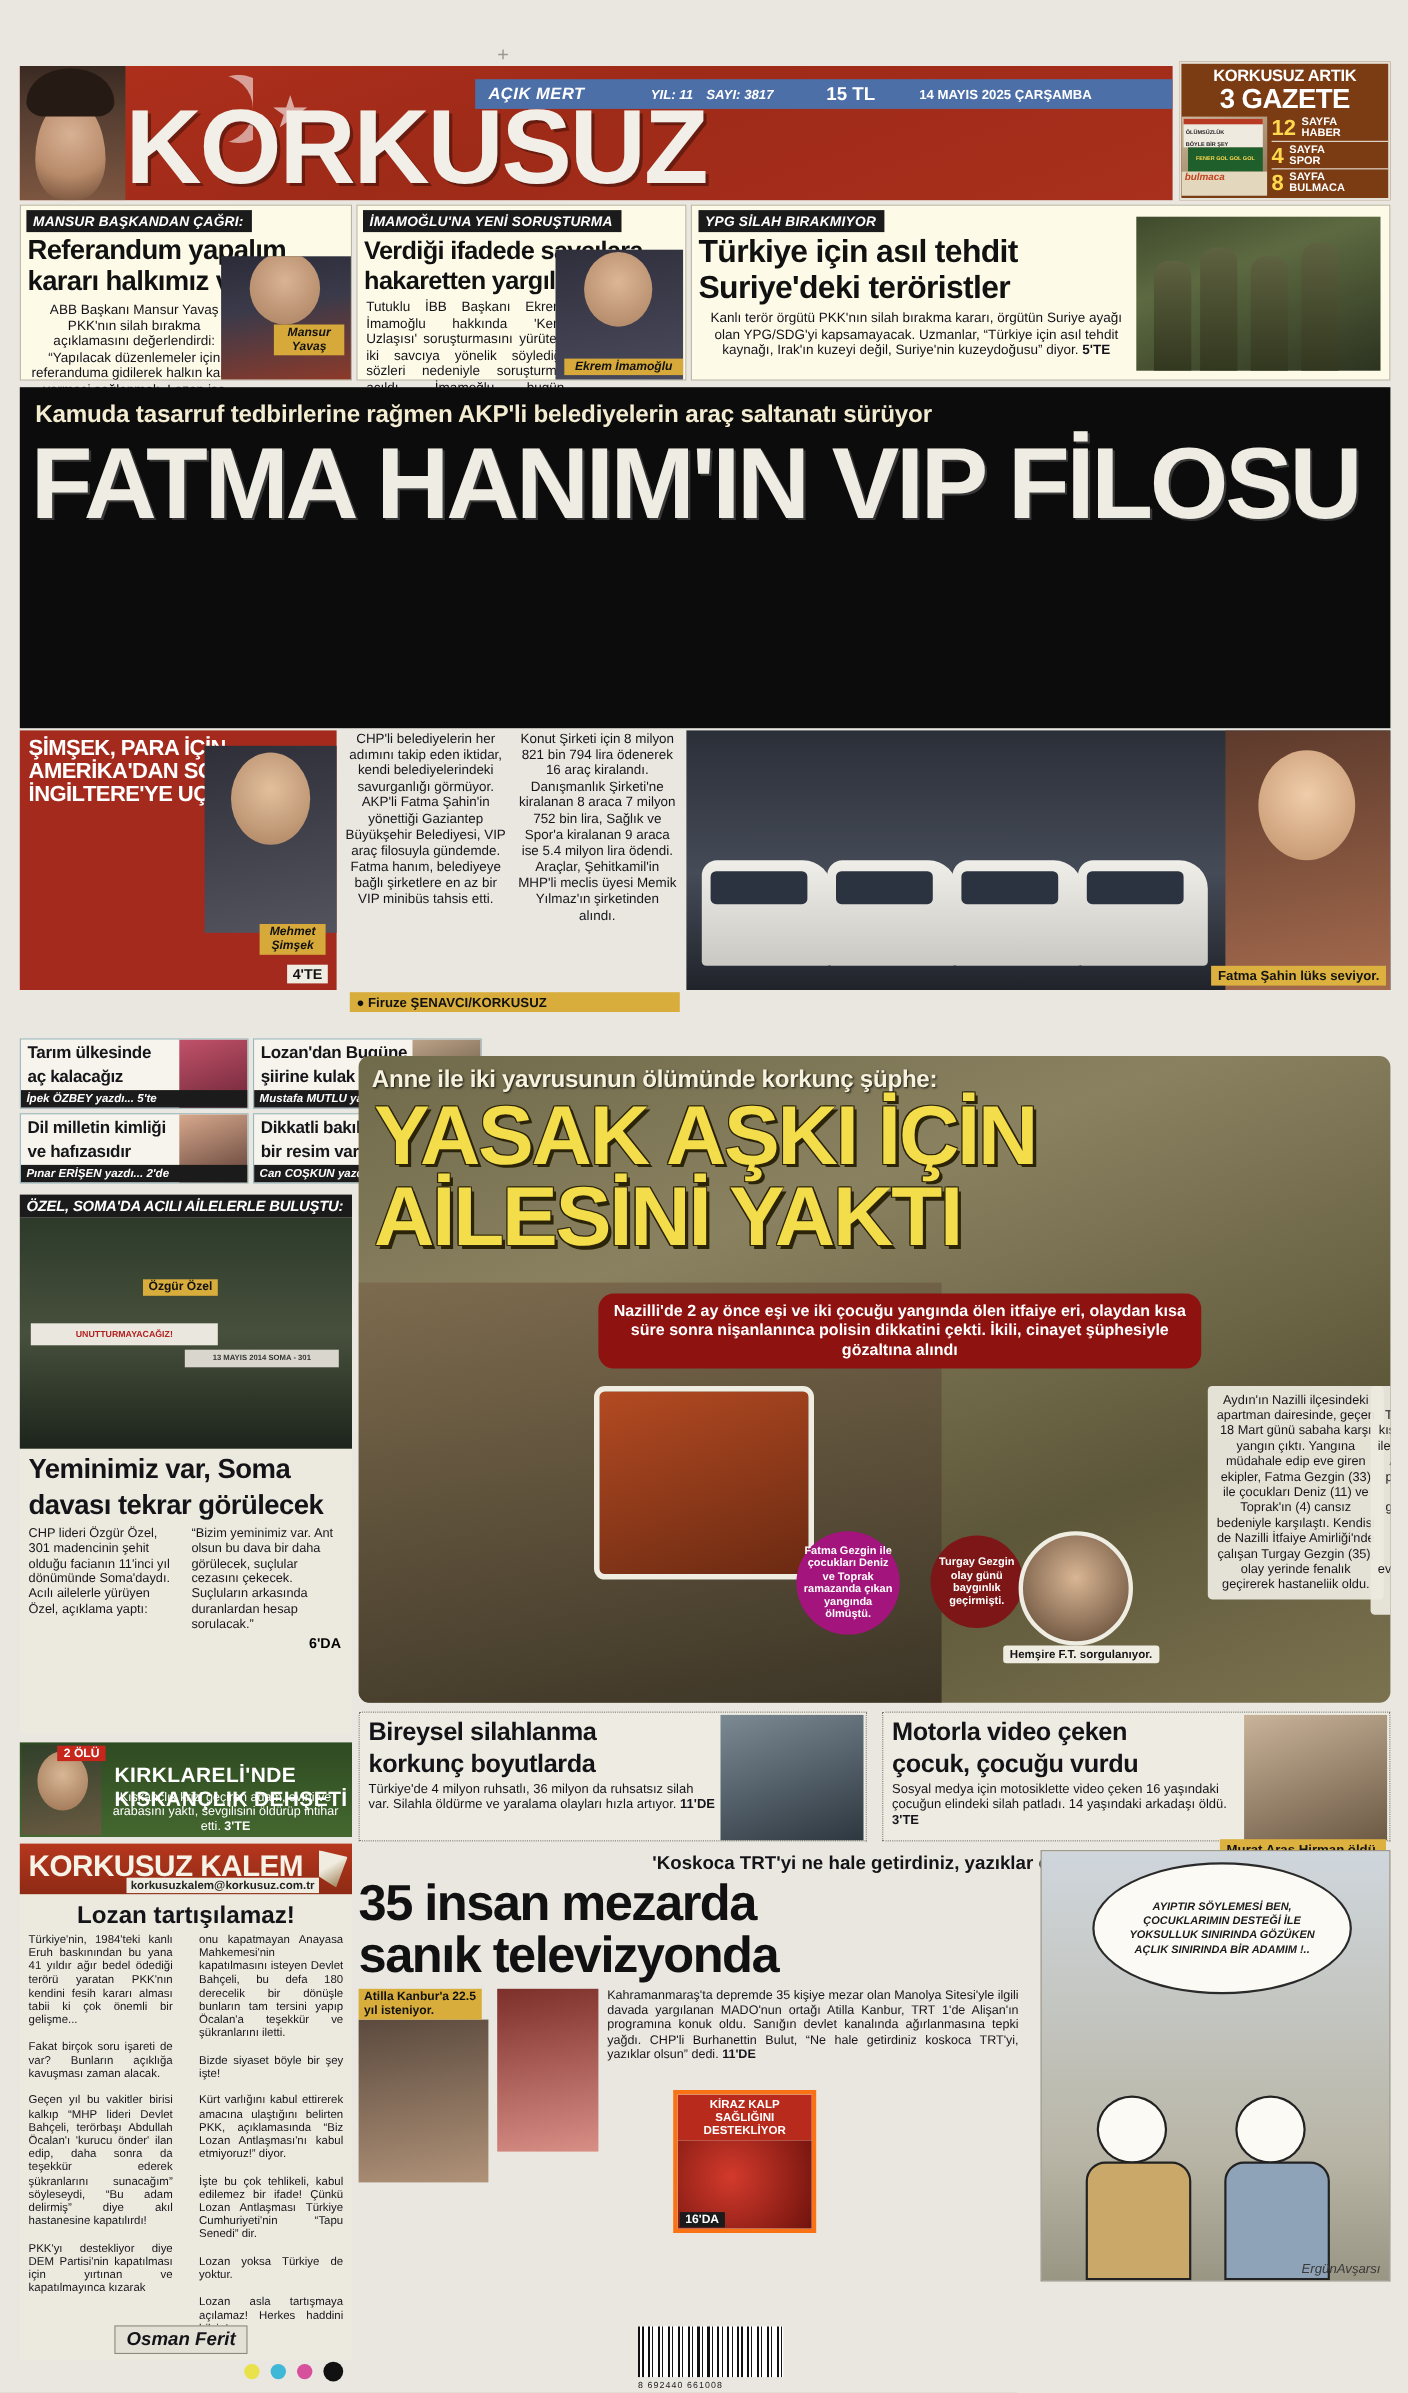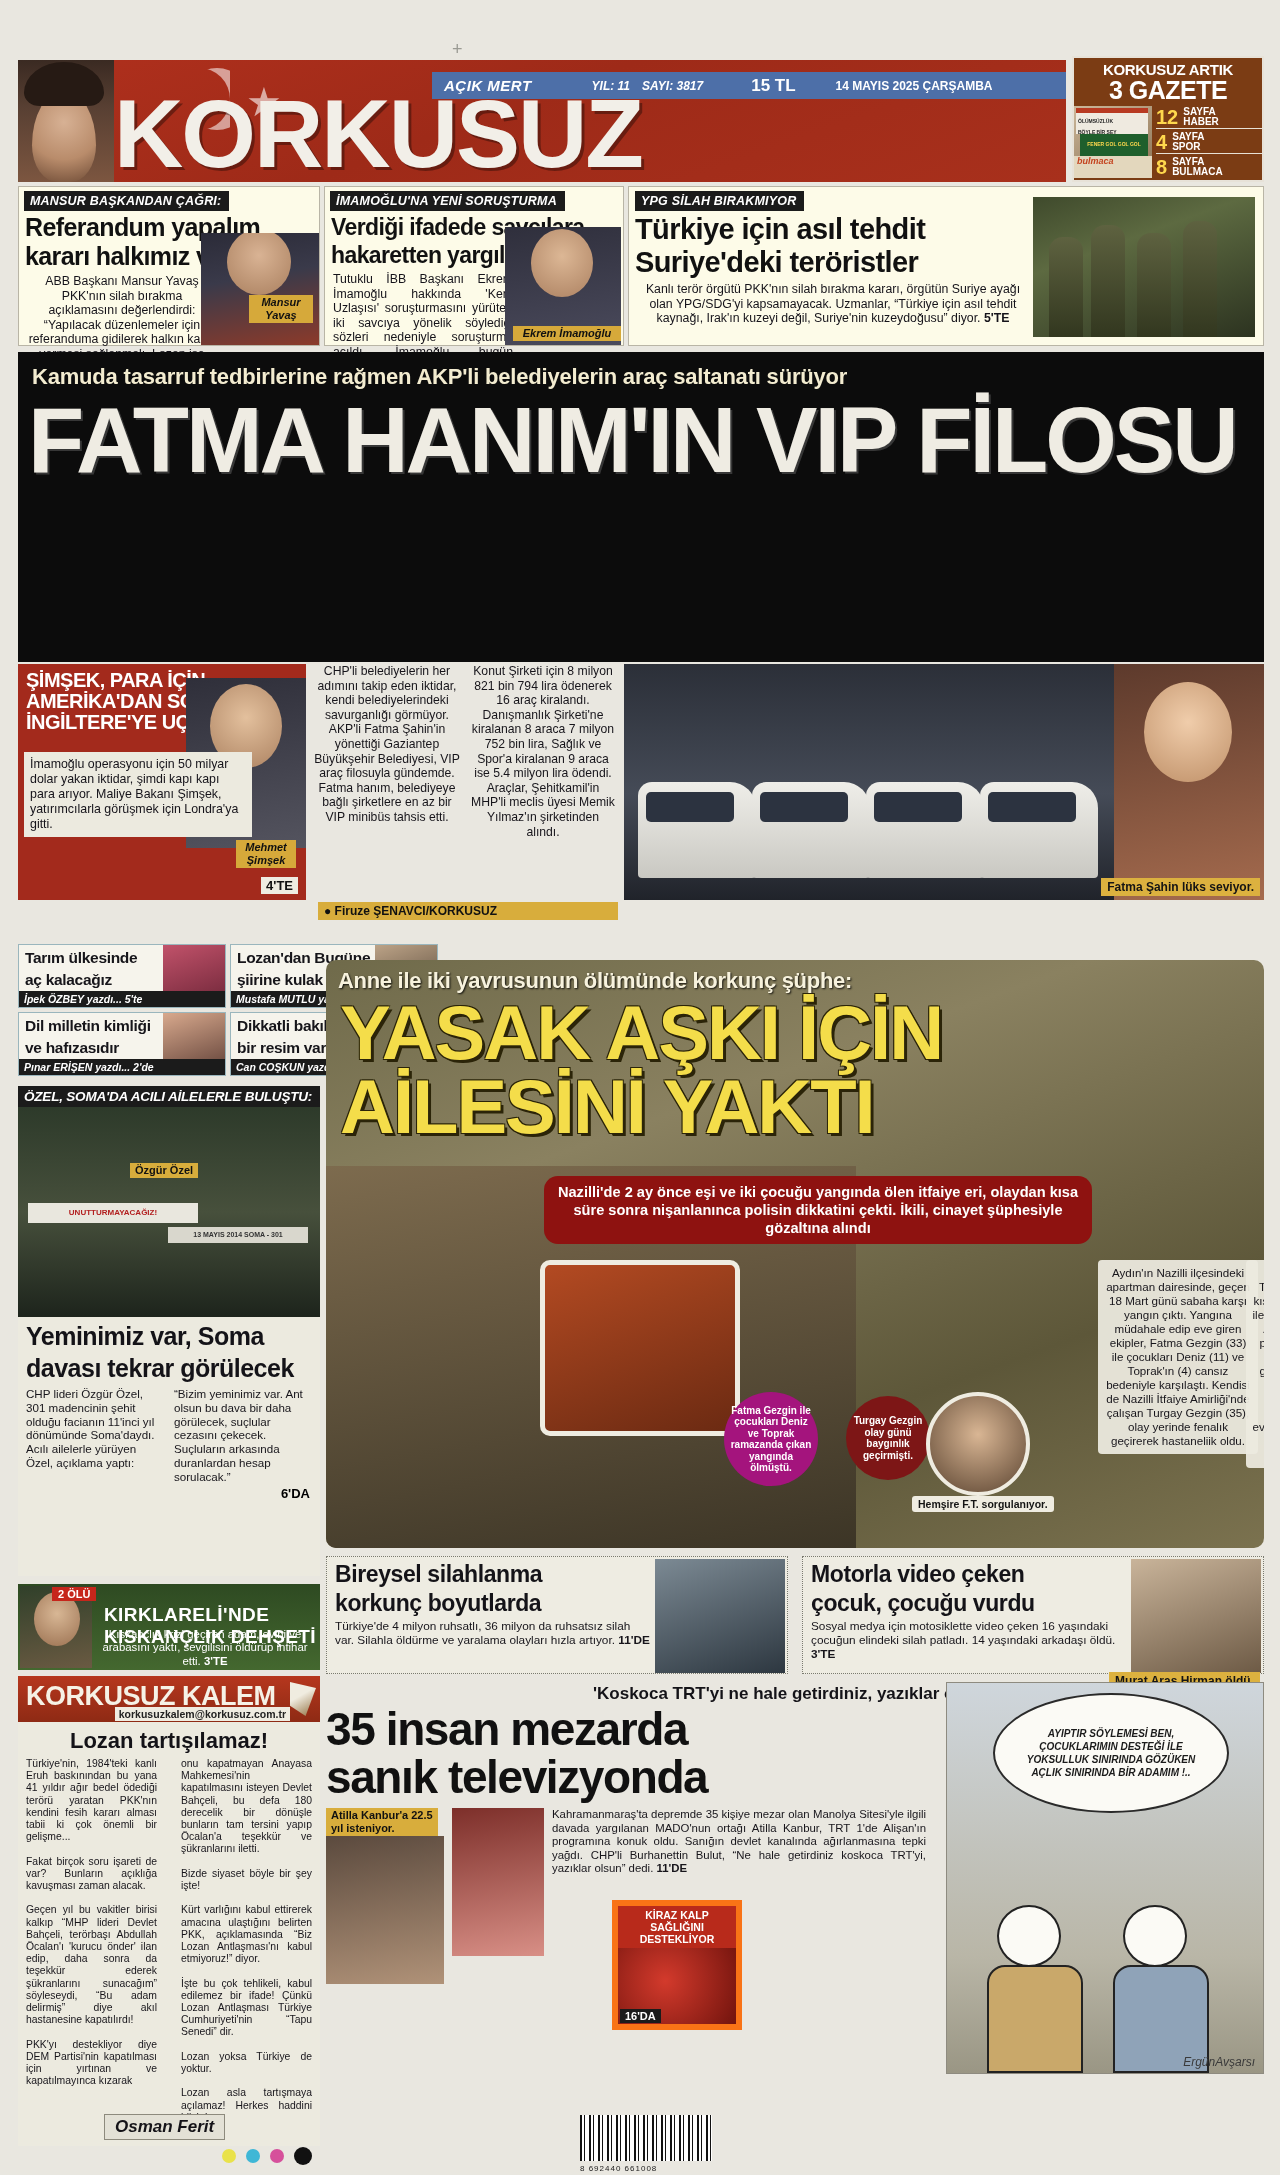--- a/index.html
+++ b/index.html
@@ -309,21 +309,21 @@
   .kk-bubble{ position:absolute; left:46px; top:10px; width:236px; height:120px; background:#fbfaf5;
     border:2px solid #2a2a2a; border-radius:50%; display:flex; align-items:center; justify-content:center;}
   .kk-bubble p{ font-size:10px; font-weight:bold; font-style:italic; text-align:center; line-height:13px; color:#1b1b1b; padding:0 16px;}
   .kk-sig{ position:absolute; right:8px; bottom:4px; font-style:italic; font-size:12px; color:#3a3a3a;}
   .kk-man{ position:absolute; bottom:0; width:96px; height:168px;}
   .kk-man .head{ position:absolute; top:0; left:10px; width:64px; height:62px; border-radius:50%; background:#fbfaf5; border:2px solid #222;}
   .kk-man .body{ position:absolute; bottom:0; left:0; width:96px; height:108px; border-radius:18px 18px 0 0; border:2px solid #222;}
   .m1 .body{ background:#c9a86a; } .m2 .body{ background:#8fa3b8; }
 
   .kiraz{ position:absolute; left:612px; top:1900px; width:130px; height:130px;
-    background:#efece1; border:6px solid #f97316; overflow:hidden; }
+    background:#efece1; border:4px solid #f97316; overflow:hidden; }
   .kiraz .t{ background:#b82a1b; color:#fff; font-weight:bold; font-size:10.5px; text-align:center;
     padding:3px 2px; line-height:12px;}
   .kiraz .img{ height:82px; background:radial-gradient(circle at 40% 40%,#d33a2c,#6e120c);}
   .kiraz .pg{ position:absolute; left:2px; bottom:1px; background:#1b1b1b; color:#fff; font-weight:bold;
     font-size:11px; padding:1px 5px;}
 
   
   .barcode{ position:absolute; left:580px; bottom:14px; width:132px; height:46px; background:#fff;
     background-image: repeating-linear-gradient(90deg,#111 0 2px,#fff 2px 4px,#111 4px 5px,#fff 5px 9px);}
   .barnum{ position:absolute; left:580px; bottom:2px; font-size:8px; color:#222; letter-spacing:1px;}
@@ -446,21 +446,20 @@
     <div class="mb-photos"></div>
     <div class="mb-kicker">Kamuda tasarruf tedbirlerine rağmen AKP'li belediyelerin araç saltanatı sürüyor</div>
     <div class="mb-head">FATMA HANIM'IN VIP FİLOSU</div>
   </div>
 
   <div class="vipblock">
 
     <div class="simsek">
       <div class="face"></div>
       <div class="hd">ŞİMŞEK, PARA İÇİN AMERİKA'DAN SONRA İNGİLTERE'YE UÇTU</div>
-      <div class="bx">İmamoğlu operasyonu için 50 milyar dolar yakan iktidar, şimdi kapı kapı para arıyor. Maliye Bakanı Şimşek, yatırımcılarla görüşmek için Londra'ya gitti.</div>
       <div class="nameplate" style="right:10px; bottom:32px; width:60px;">Mehmet Şimşek</div>
       <div class="pg">4'TE</div>
     </div>
 
     <div class="coltext ct1">CHP'li belediyelerin her adımını takip eden iktidar, kendi belediyelerindeki savurganlığı görmüyor. AKP'li Fatma Şahin'in yönettiği Gaziantep Büyükşehir Belediyesi, VIP araç filosuyla gündemde. Fatma hanım, belediyeye bağlı şirketlere en az bir VIP minibüs tahsis etti.</div>
     <div class="coltext ct2">Konut Şirketi için 8 milyon 821 bin 794 lira ödenerek 16 araç kiralandı. Danışmanlık Şirketi'ne kiralanan 8 araca 7 milyon 752 bin lira, Sağlık ve Spor'a kiralanan 9 araca ise 5.4 milyon lira ödendi. Araçlar, Şehitkamil'in MHP'li meclis üyesi Memik Yılmaz'ın şirketinden alındı.</div>
     <div style="position:absolute;left:300px;top:238px;width:300px;background:#d8ad3c;color:#111;
                 font-weight:bold;font-size:12px;padding:2px 6px;">● Firuze ŞENAVCI/KORKUSUZ</div>
 
     <div class="fleet">

